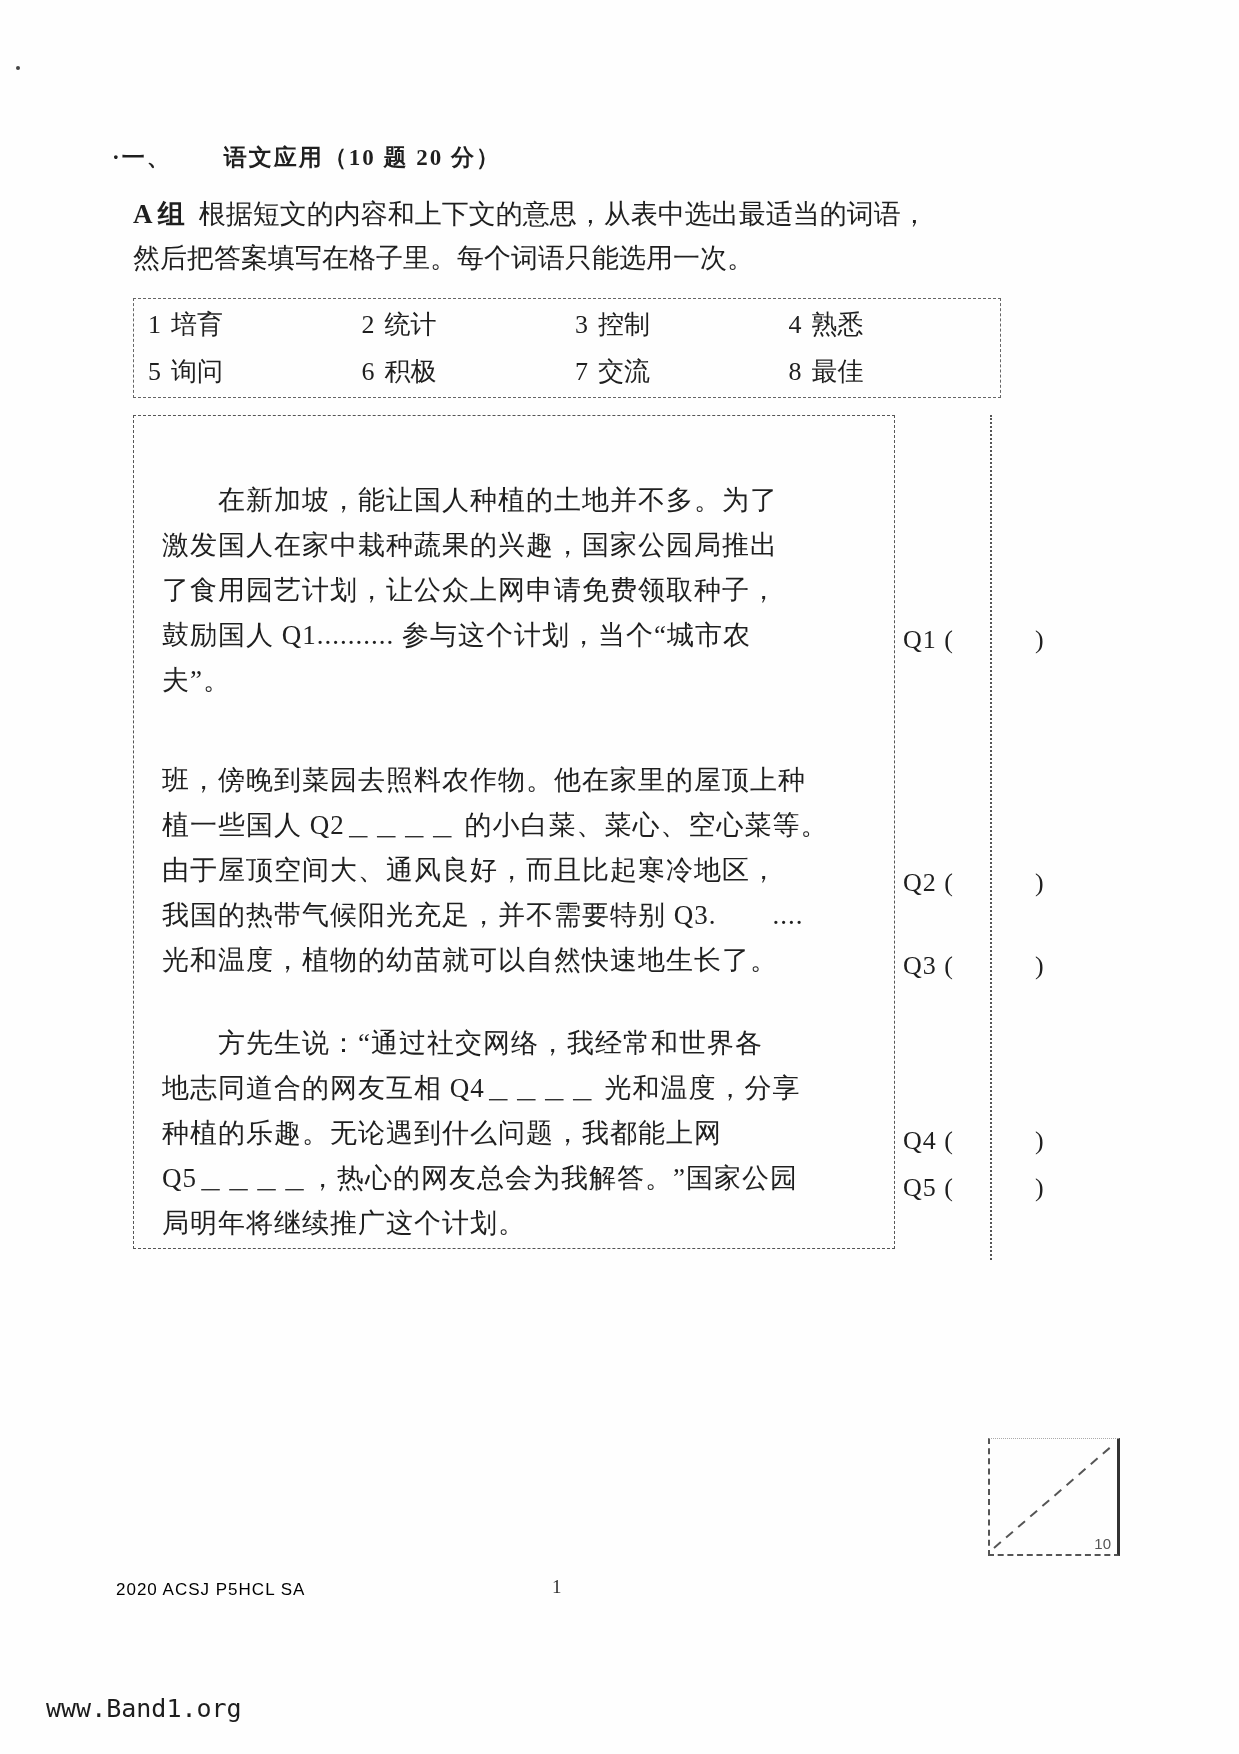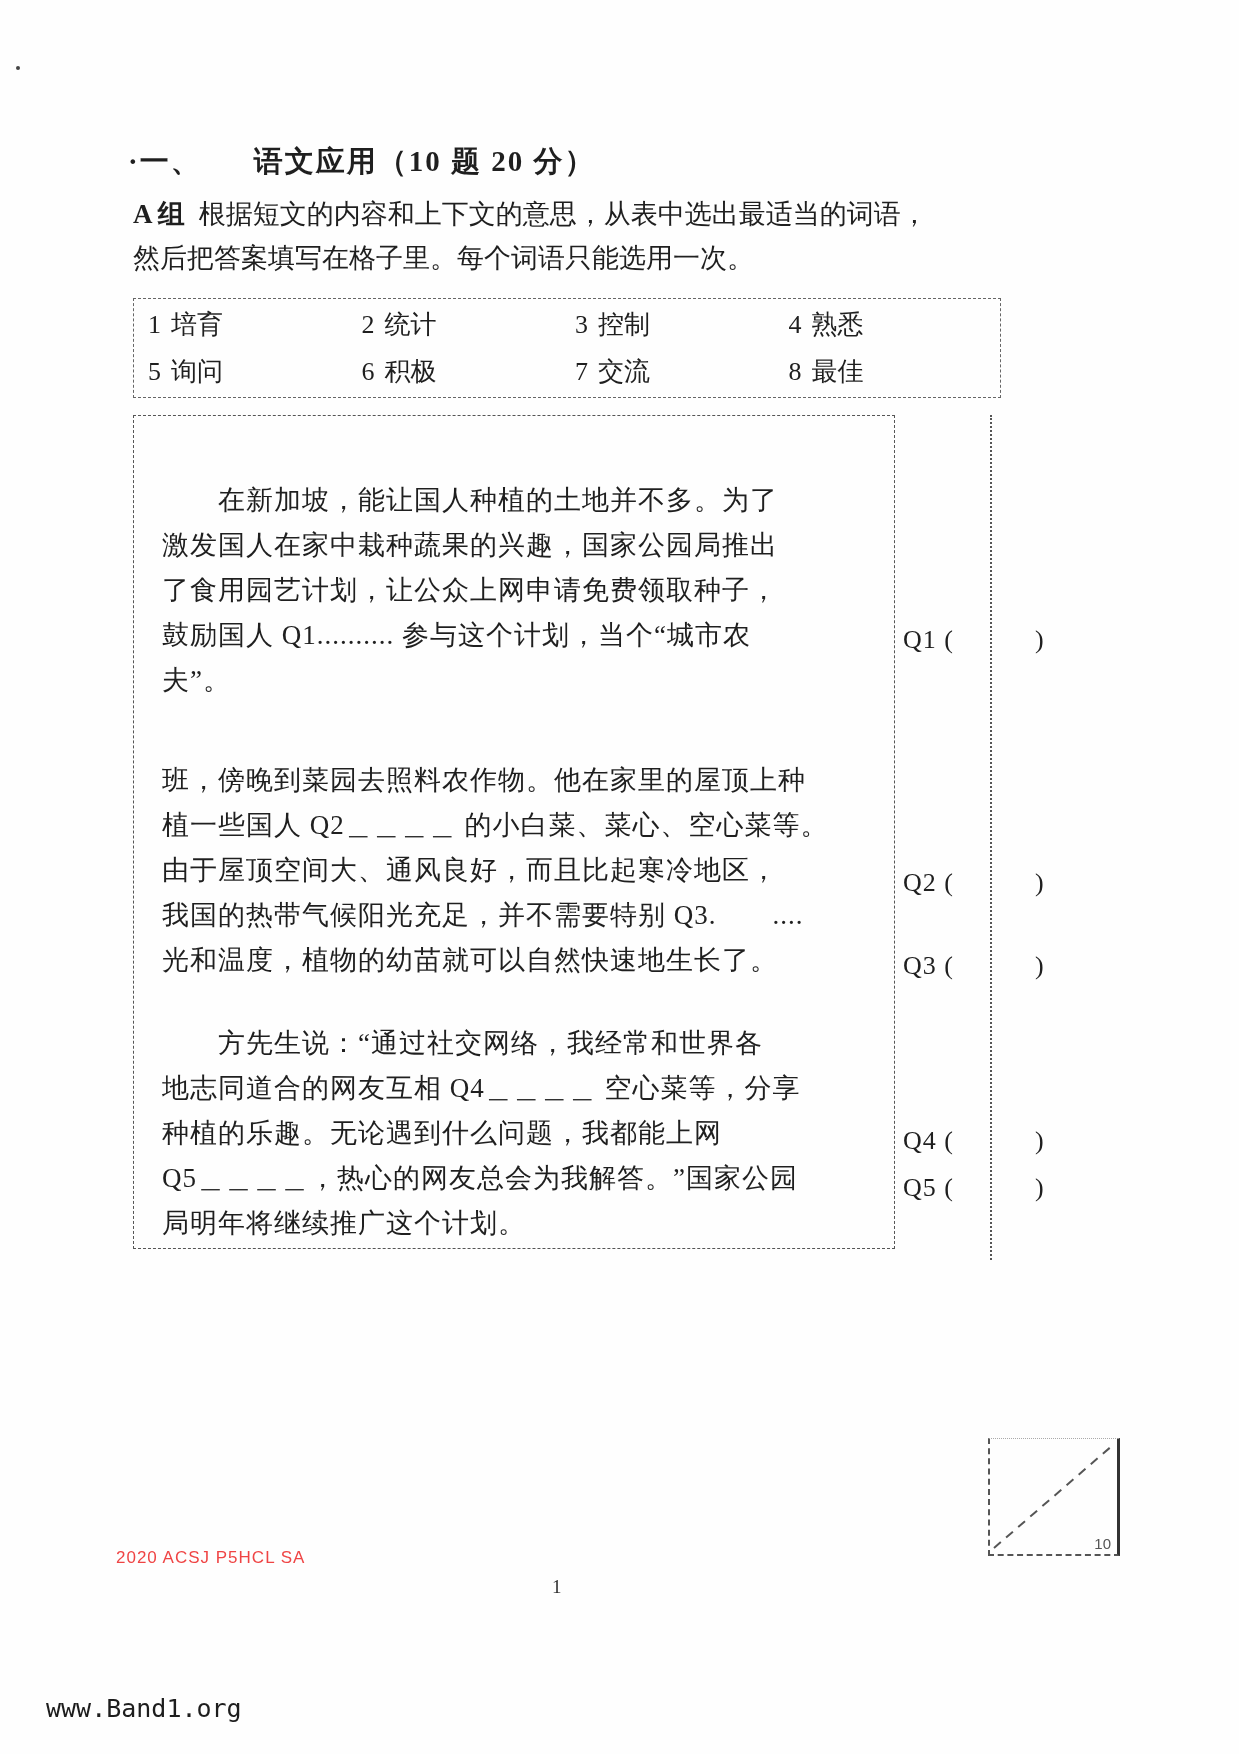--- a/index.html
+++ b/index.html
@@ -19,22 +19,22 @@
   }
   .artifact-dot {
     position: absolute;
     left: 16px; top: 66px;
     width: 4px; height: 4px;
     background: #444;
     border-radius: 50%;
   }
   .section-heading {
     position: absolute;
-    left: 128px; top: 142px;
-    font-size: 29px;
+    left: 112px; top: 142px;
+    font-size: 23px;
     font-weight: 700;
     letter-spacing: 2px;
     white-space: pre;
   }
   .section-heading .num { margin-right: 52px; }
   .instructions {
     position: absolute;
     left: 133px; top: 192px;
     font-size: 27px;
     line-height: 44px;
@@ -113,23 +113,23 @@
   .score-box svg { position: absolute; left: 0; top: 0; }
   .score-box .score-num {
     position: absolute;
     right: 6px; bottom: 2px;
     font-size: 15px;
     color: #555;
     font-family: "Liberation Sans", sans-serif;
   }
   .footer-code {
     position: absolute;
-    left: 116px; top: 1548px;
+    left: 116px; top: 1580px;
     font-size: 17px;
-    color: #ef4444;
+    color: #000000;
     letter-spacing: 1px;
     font-family: "Liberation Sans", "DejaVu Sans", sans-serif;
   }
   .footer-page {
     position: absolute;
     left: 552px; top: 1576px;
     font-size: 19px;
     color: #2f2f2f;
     font-family: "Liberation Serif", serif;
   }
@@ -174,21 +174,21 @@
       </div>
       <div class="para para-2">
         <div class="p-line">班，傍晚到菜园去照料农作物。他在家里的屋顶上种</div>
         <div class="p-line">植一些国人 Q2＿＿＿＿ 的小白菜、菜心、空心菜等。</div>
         <div class="p-line">由于屋顶空间大、通风良好，而且比起寒冷地区，</div>
         <div class="p-line">我国的热带气候阳光充足，并不需要特别 Q3.　　....</div>
         <div class="p-line">光和温度，植物的幼苗就可以自然快速地生长了。</div>
       </div>
       <div class="para para-3">
         <div class="p-line indent">方先生说：“通过社交网络，我经常和世界各</div>
-        <div class="p-line">地志同道合的网友互相 Q4＿＿＿＿ 空心菜等，分享</div>
+        <div class="p-line">地志同道合的网友互相 Q4＿＿＿＿ 光和温度，分享</div>
         <div class="p-line">种植的乐趣。无论遇到什么问题，我都能上网</div>
         <div class="p-line">Q5＿＿＿＿，热心的网友总会为我解答。”国家公园</div>
         <div class="p-line">局明年将继续推广这个计划。</div>
       </div>
     </div>
   </div>
 
   <div class="margin-divider"></div>
 
   <div class="q-label q1">Q1 (　　　)</div>

